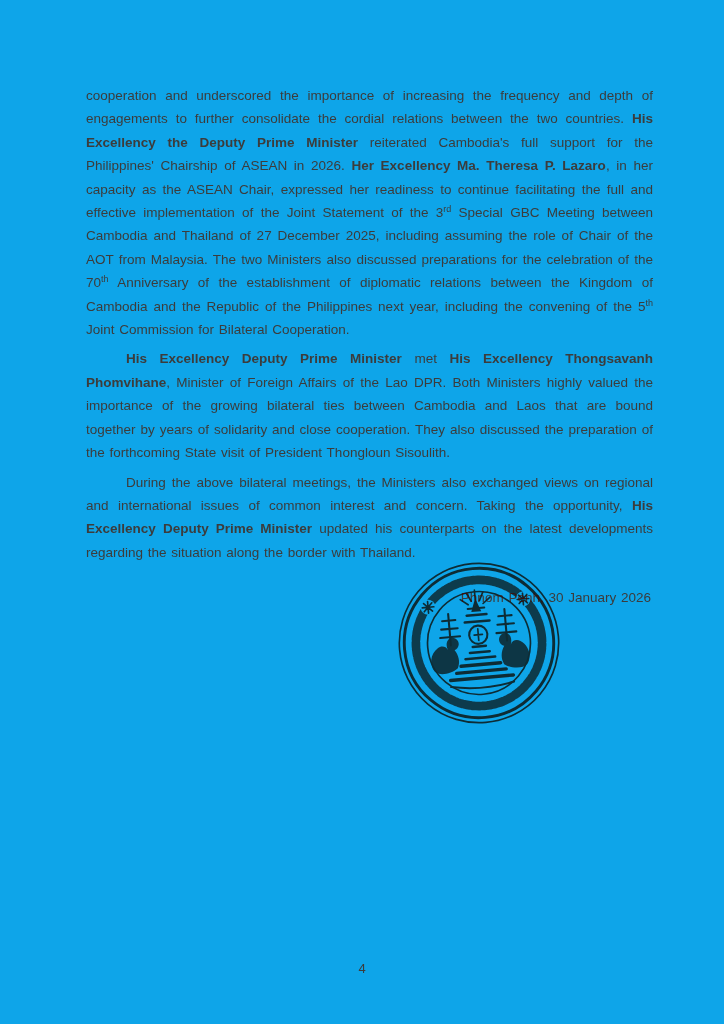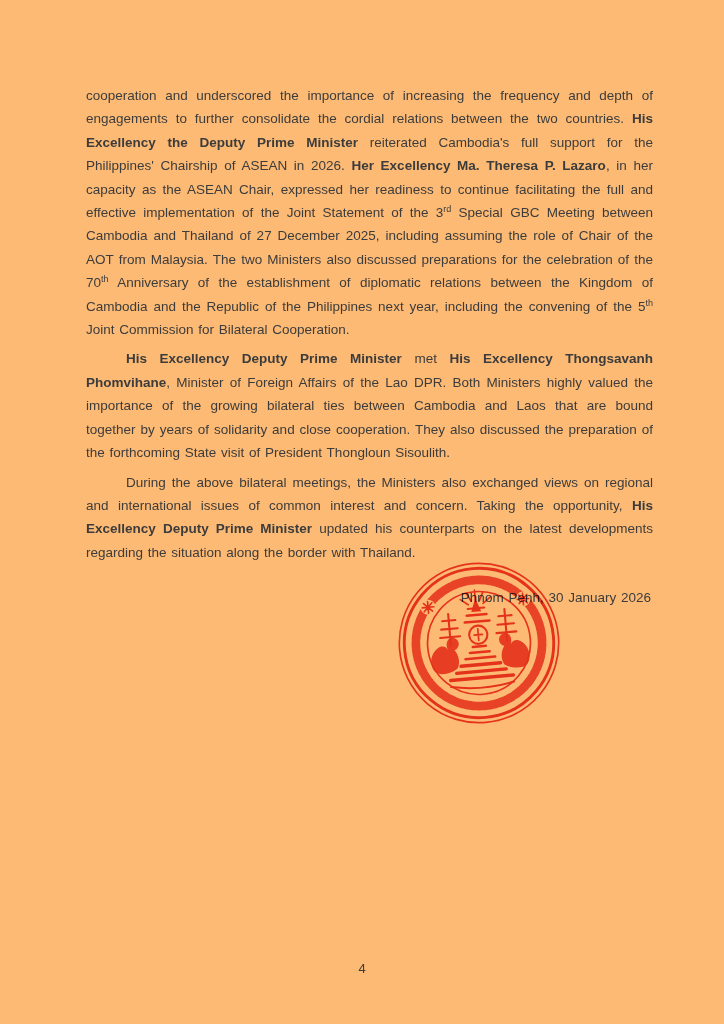--- a/index.html
+++ b/index.html
@@ -40,21 +40,21 @@
     position:absolute;
     left:0;right:0;top:961px;
     text-align:center;
     font-size:13px;
     color:#3c3c3c;
   }
 </style>
 </head>
 <body>
 
-<div class="page" style="background: #fdba74; color: rgb(60, 60, 60);">
+<div class="page" style="background: #0ea5e9; color: rgb(60, 60, 60);">
 
   <div class="body-text" id="paragraphs">
     <p class=""><span>cooperation and underscored the importance of increasing the frequency and depth of engagements to further consolidate the cordial relations between the two countries. </span><span style="font-weight: 700;">His Excellency the Deputy Prime Minister</span><span> reiterated Cambodia's full support for the Philippines' Chairship of ASEAN in 2026. </span><span style="font-weight: 700;">Her Excellency Ma. Theresa P. Lazaro</span><span>, in her capacity as the ASEAN Chair, expressed her readiness to continue facilitating the full and effective implementation of the Joint Statement of the 3</span><sup>rd</sup><span> Special GBC Meeting between Cambodia and Thailand of 27 December 2025, including assuming the role of Chair of the AOT from Malaysia. The two Ministers also discussed preparations for the celebration of the 70</span><sup>th</sup><span> Anniversary of the establishment of diplomatic relations between the Kingdom of Cambodia and the Republic of the Philippines next year, including the convening of the 5</span><sup>th</sup><span> Joint Commission for Bilateral Cooperation.</span></p>
       <p class="indent"><span style="font-weight: 700;">His Excellency Deputy Prime Minister</span><span> met </span><span style="font-weight: 700;">His Excellency Thongsavanh Phomvihane</span><span>, Minister of Foreign Affairs of the Lao DPR. Both Ministers highly valued the importance of the growing bilateral ties between Cambodia and Laos that are bound together by years of solidarity and close cooperation. They also discussed the preparation of the forthcoming State visit of President Thongloun Sisoulith.</span></p>
       <p class="indent"><span>During the above bilateral meetings, the Ministers also exchanged views on regional and international issues of common interest and concern. Taking the opportunity, </span><span style="font-weight: 700;">His Excellency Deputy Prime Minister</span><span> updated his counterparts on the latest developments regarding the situation along the border with Thailand.</span></p>
       <div class="date-line">Phnom Penh, 30 January 2026</div>
   </div>
 
   <div class="seal">
     <svg viewBox="0 0 200 200" width="166" height="166">

